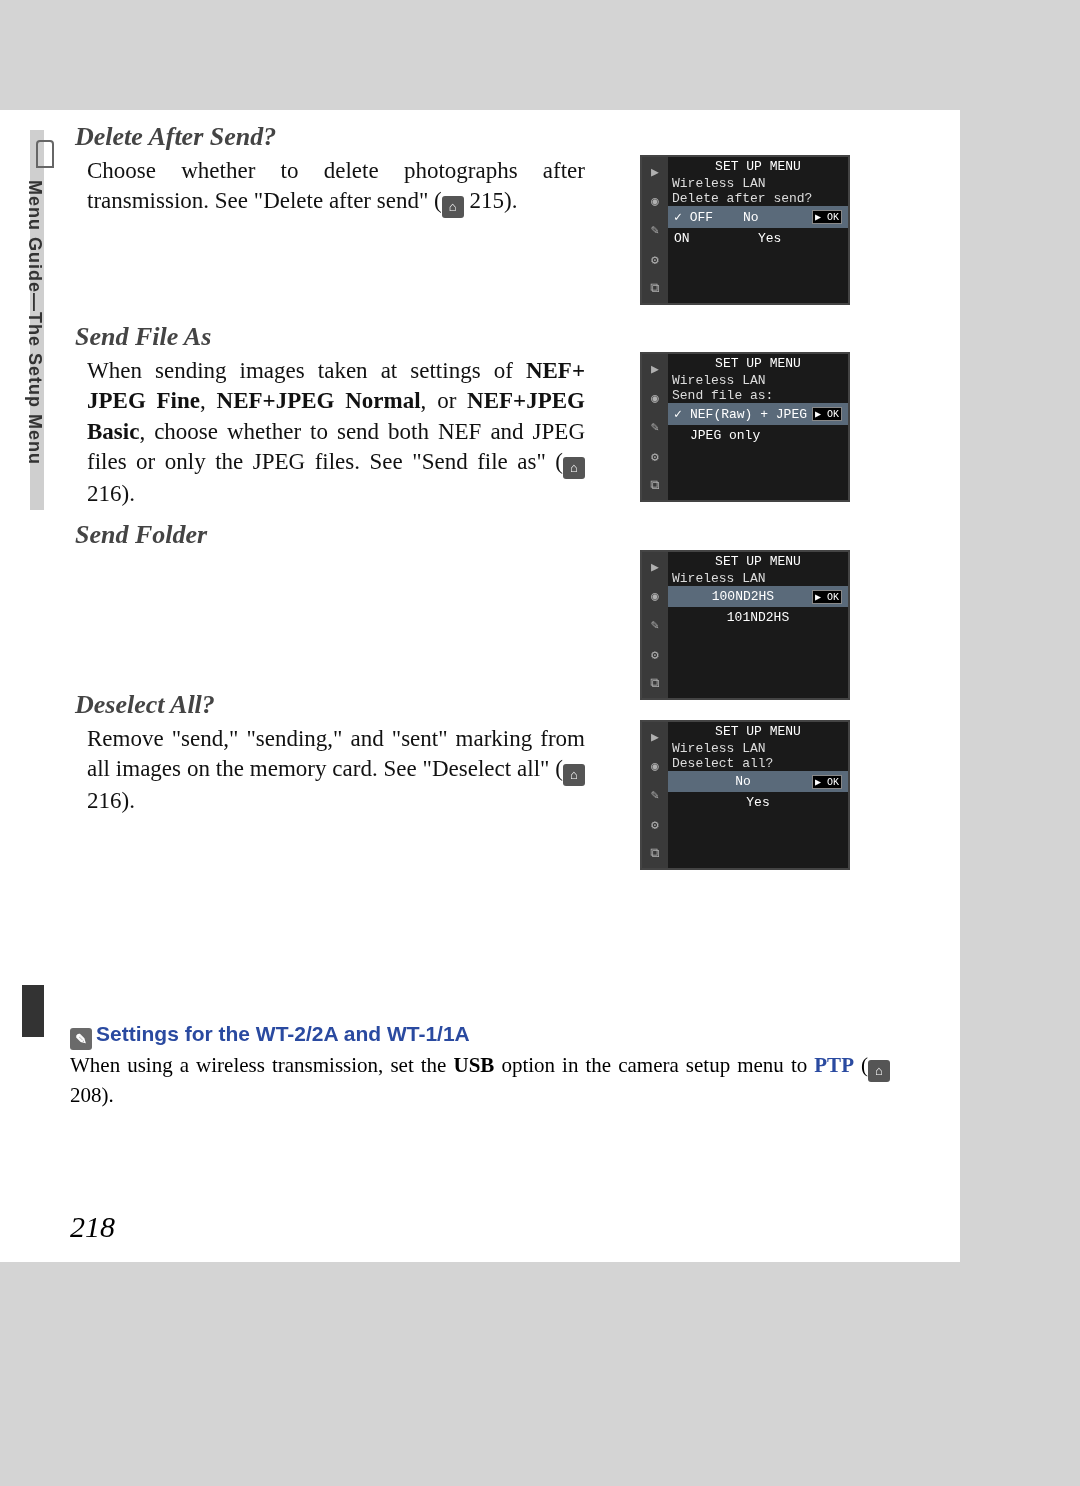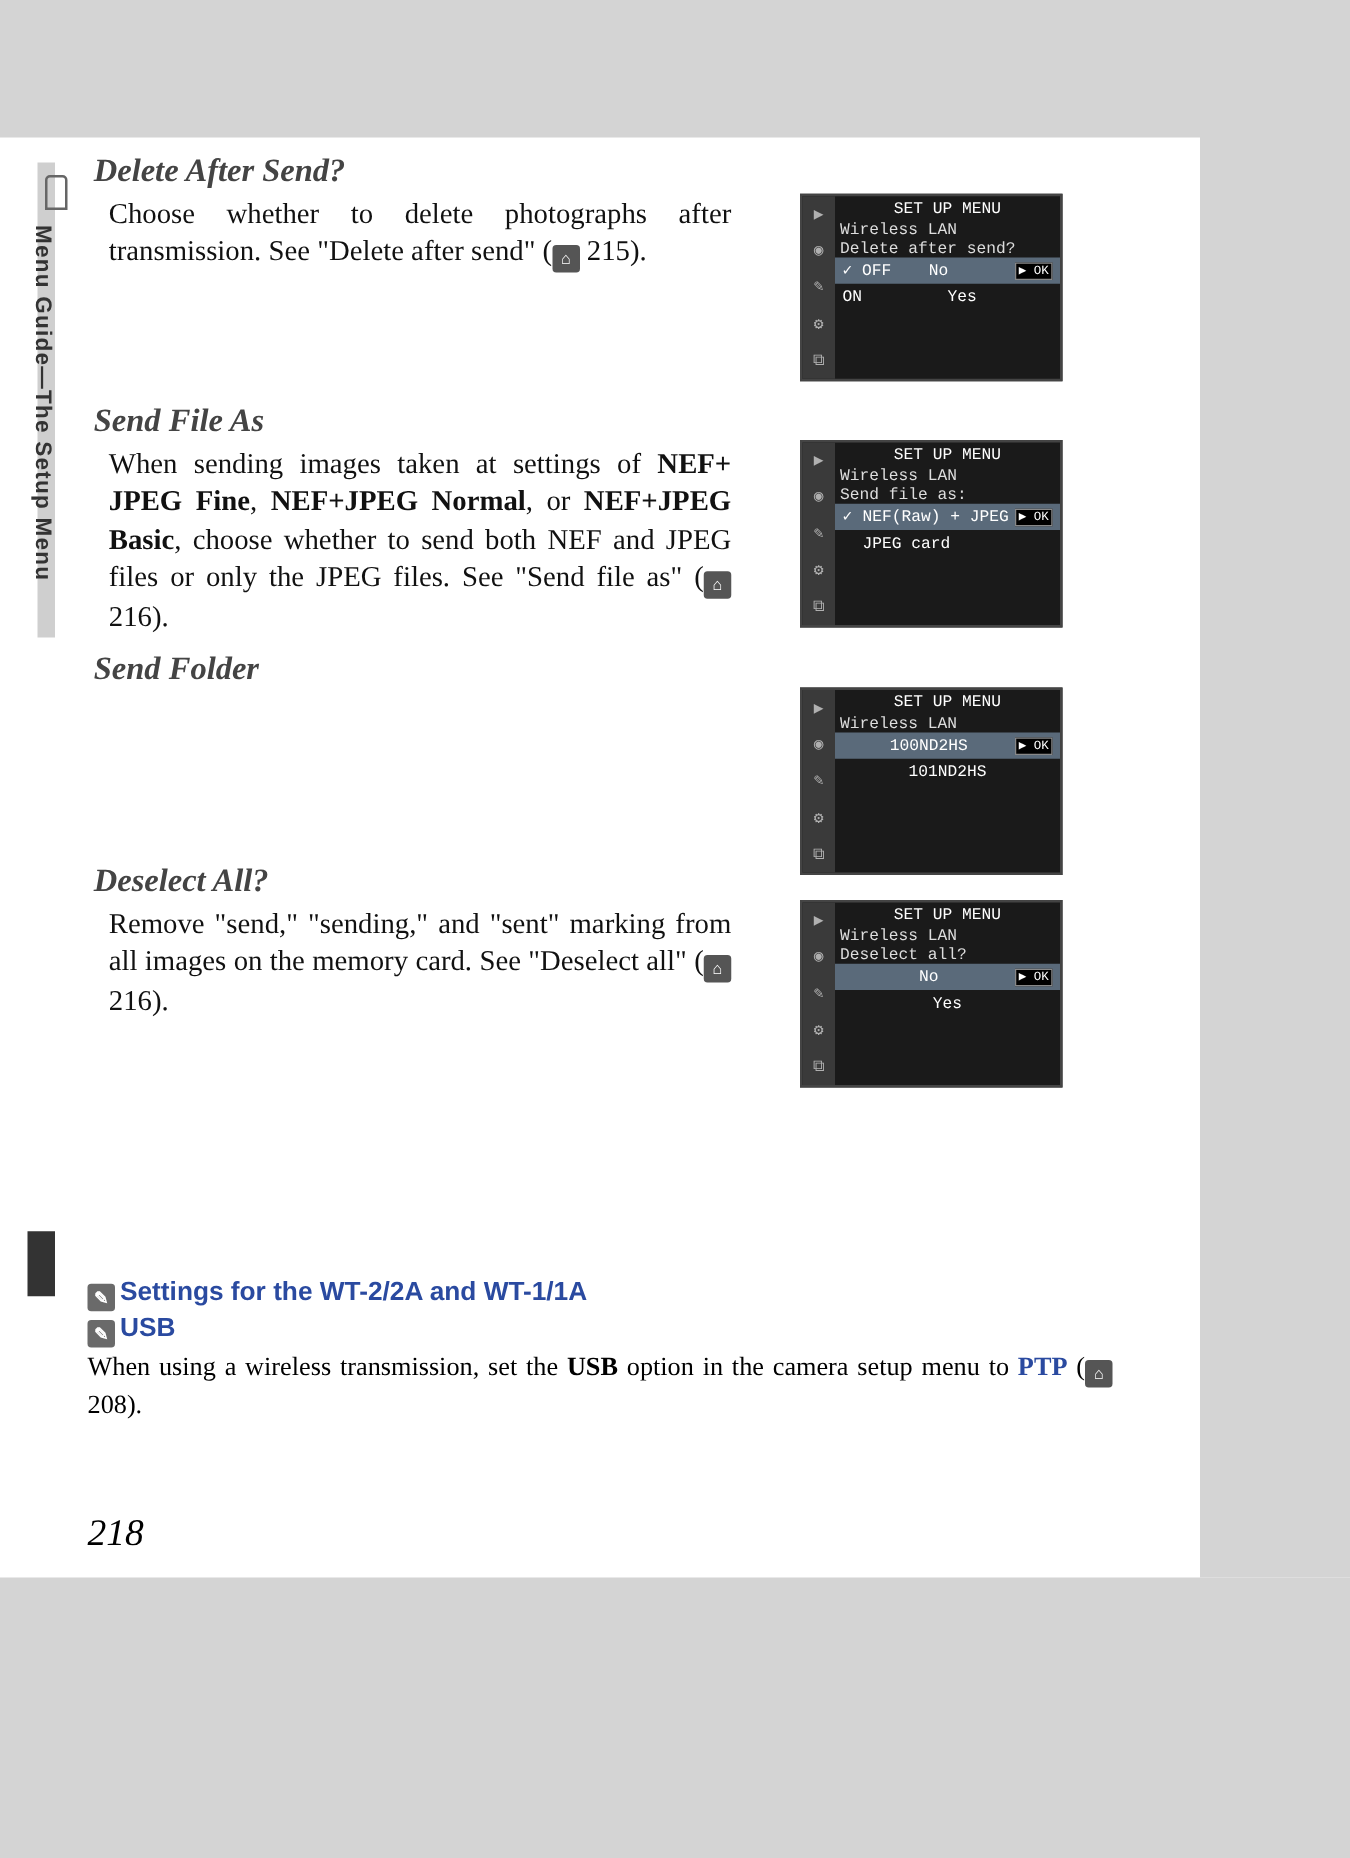--- a/index.html
+++ b/index.html
@@ -244,21 +244,21 @@
       <div class="hdr">SET UP MENU</div>
       <div class="sub">Wireless LAN</div>
       <div class="sub">Send file as:</div>
       <div class="row sel">
         <span class="chk">✓</span>
         <span class="lbl">NEF(Raw) + JPEG</span>
         <span class="ok">OK</span>
       </div>
       <div class="row">
         <span class="chk"></span>
-        <span class="lbl">JPEG card</span>
+        <span class="lbl">JPEG only</span>
       </div>
     </div>
   </div>
 
   <div class="cam cam3">
     <div class="side">
       <span>▶</span>
       <span>◉</span>
       <span>✎</span>
       <span>⚙</span>
@@ -297,23 +297,20 @@
         <span class="lbl" style="text-align:center">Yes</span>
       </div>
     </div>
   </div>
 
   <div class="notes">
     <div class="note-head">
       <span class="note-icon">✎</span><span>Settings for the WT-2/2A and WT-1/1A</span>
     </div>
 
-    <div class="note-head">
-      <span class="note-icon">✎</span><span>USB</span>
-    </div>
     <div class="note-body">
       <span>When using a wireless transmission, set the </span><b>USB</b><span> option in the camera setup menu to </span><b class="blue">PTP</b><span> (</span><span class="pgref"></span><span> 208).</span>
     </div>
   </div>
 
   <div class="pgnum">218</div>
   <div class="bleed"></div>
 </div>
 
 </body></html>

